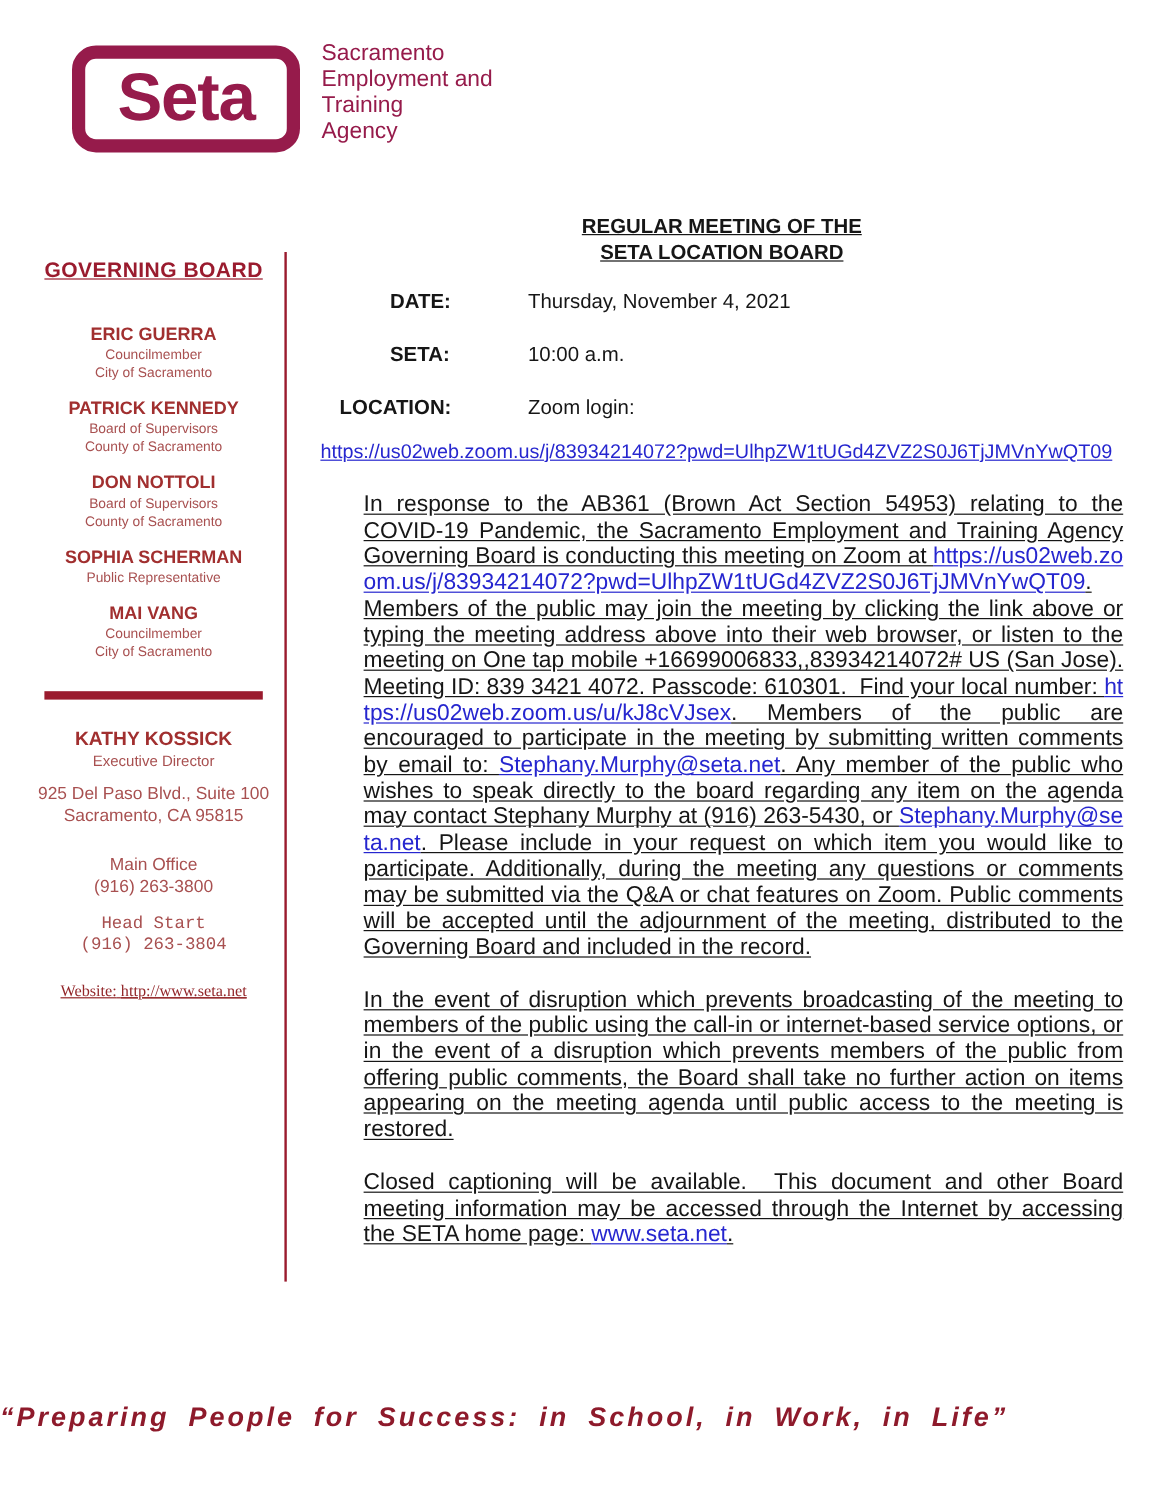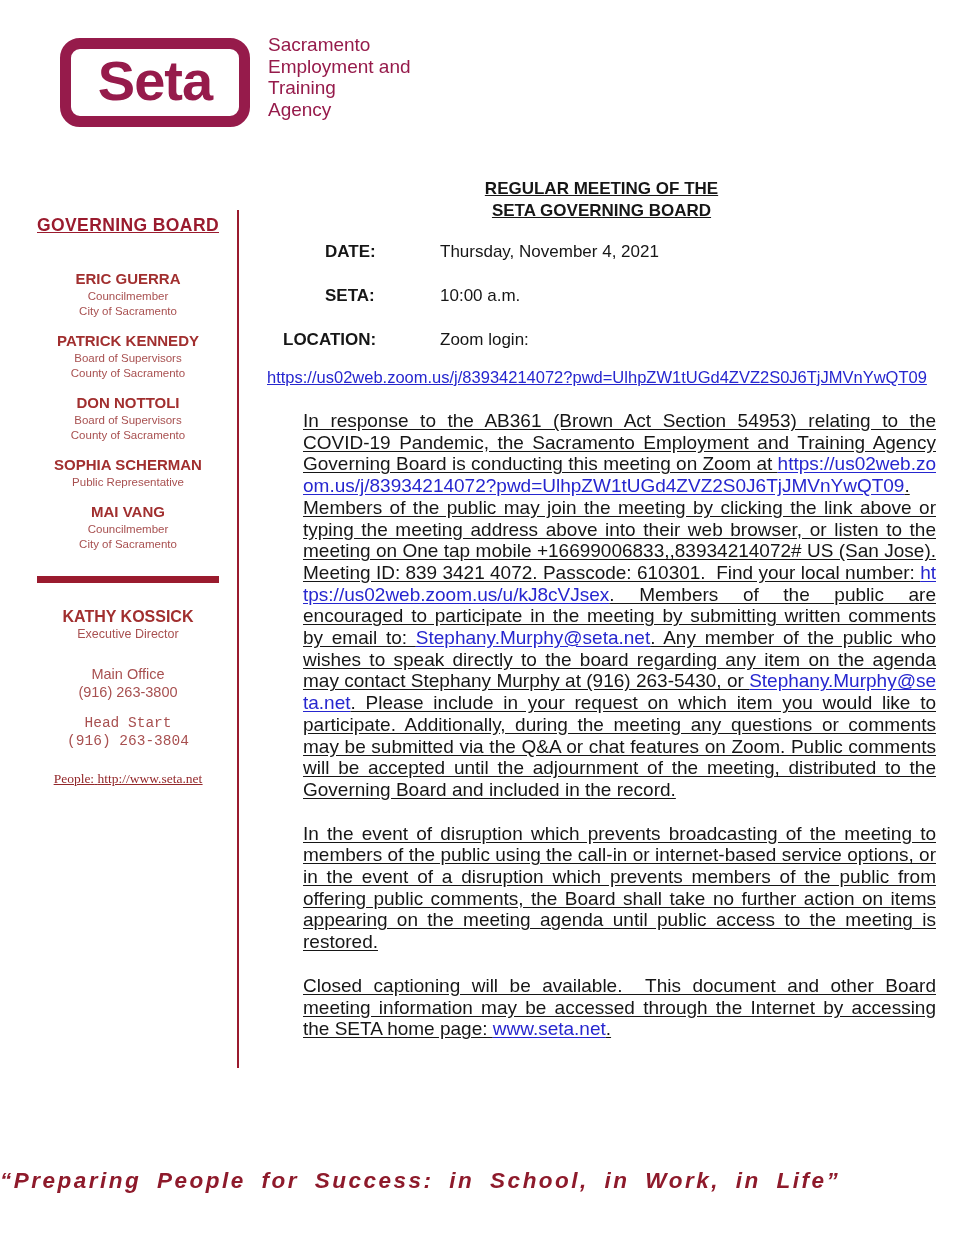--- a/index.html
+++ b/index.html
@@ -112,40 +112,44 @@
   <div class="member-role">Councilmember</div>
           <div class="member-role">City of Sacramento</div>
         </div>
       </div>
 
     <div class="sb-rule"></div>
 
     <div class="director-name">KATHY KOSSICK</div>
     <div class="director-title">Executive Director</div>
 
+    <div class="address">
+      <div>925 Del Paso Blvd., Suite 100</div>
+      <div>Sacramento, CA 95815</div>
+    </div>
 
     <div class="contact">
       <div>Main Office</div>
       <div>(916) 263-3800</div>
     </div>
     <div class="contact">
       <div>Head Start</div>
       <div>(916) 263-3804</div>
     </div>
 
     <div class="website">
-      <span>People:</span>
+      <span>Website:</span>
       <a href="#">http://www.seta.net</a>
     </div>
   </div>
 
   <div class="main">
     <div class="title">
       <div class="tl"><span>REGULAR MEETING OF THE</span></div>
-      <div class="tl"><span>SETA GOVERNING BOARD</span></div>
+      <div class="tl"><span>SETA LOCATION BOARD</span></div>
     </div>
 
     <div class="meta">
       <div class="meta-row row-date">
         <span class="label">DATE:</span>
         <span class="value">Thursday, November 4, 2021</span>
       </div>
       <div class="meta-row row-time">
         <span class="label">SETA:</span>
         <span class="value">10:00 a.m.</span>

